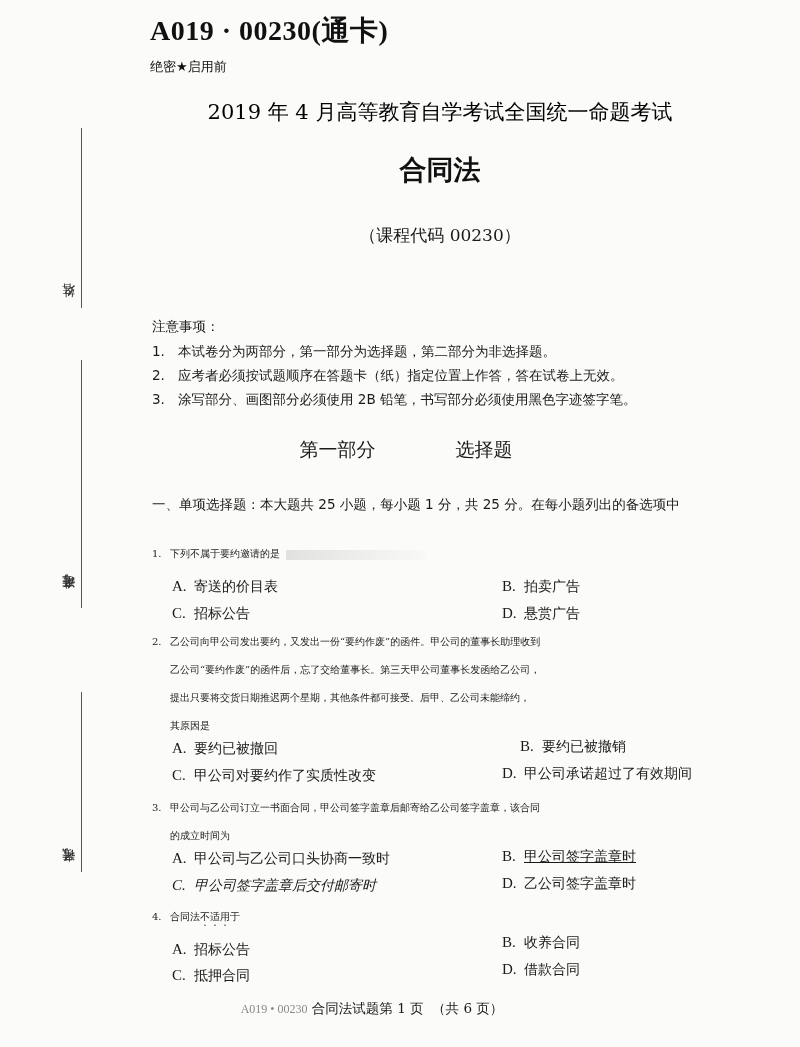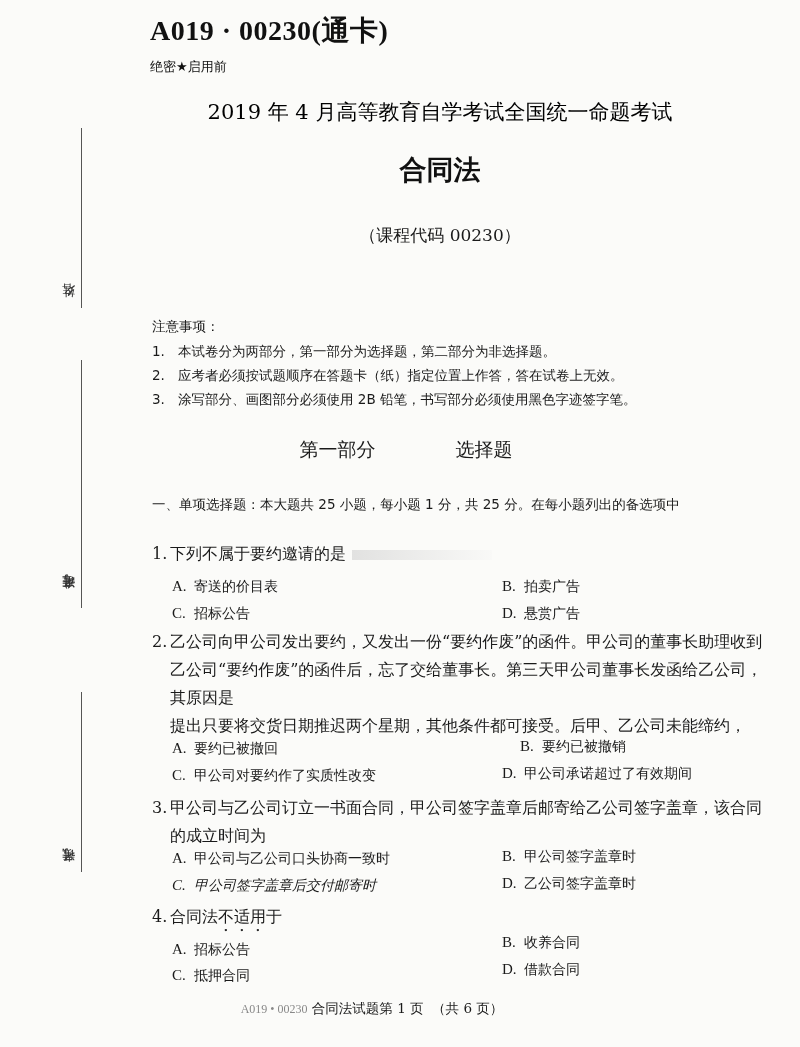--- a/index.html
+++ b/index.html
@@ -109,21 +109,21 @@
       left: 152px; top: 492px;
       font-family: "DejaVu Sans", sans-serif;
       font-size: 13.5px;
       line-height: 25px;
       width: 640px;
     }
     .section-intro .line2 { padding-left: 27px; display: block; }
 
     .q-stem {
       left: 152px;
-      font-size: 16px;
+      font-size: 10px;
       line-height: 28px;
       width: 640px;
       white-space: nowrap;
     }
     .q-stem .qn { display: inline-block; width: 18px; }
     .q-stem .cont { display: block; padding-left: 18px; }
     .smudge {
       display: inline-block;
       width: 140px; height: 10px;
       background: linear-gradient(90deg, rgba(200,200,200,0.5), rgba(240,240,240,0.2));
@@ -185,34 +185,34 @@
   <span class="qn">1.</span><span>下列不属于要约邀请的是</span><span class="smudge"></span>
 </div>
 <div class="abs opt" style="left:172px;top:578px;"><span class="letter">A.</span><span>寄送的价目表</span></div>
 <div class="abs opt" style="left:502px;top:578px;"><span class="letter">B.</span><span>拍卖广告</span></div>
 <div class="abs opt" style="left:172px;top:605px;"><span class="letter">C.</span><span>招标公告</span></div>
 <div class="abs opt" style="left:502px;top:605px;"><span class="letter">D.</span><span>悬赏广告</span></div>
 
 <div class="abs q-stem" style="top:628px;">
   <span class="qn">2.</span><span>乙公司向甲公司发出要约，又发出一份“要约作废”的函件。甲公司的董事长助理收到</span>
   <span class="cont">乙公司“要约作废”的函件后，忘了交给董事长。第三天甲公司董事长发函给乙公司，</span>
+  <span class="cont">提出只要将交货日期推迟两个星期，其他条件都可接受。后甲、乙公司未能缔约，</span>
   <span class="cont">其原因是</span>
-  <span class="cont">提出只要将交货日期推迟两个星期，其他条件都可接受。后甲、乙公司未能缔约，</span>
 </div>
 <div class="abs opt" style="left:172px;top:740px;"><span class="letter">A.</span><span>要约已被撤回</span></div>
 <div class="abs opt" style="left:502px;top:738px;margin-left:18px;"><span class="letter">B.</span><span>要约已被撤销</span></div>
 <div class="abs opt" style="left:172px;top:767px;"><span class="letter">C.</span><span>甲公司对要约作了实质性改变</span></div>
 <div class="abs opt" style="left:502px;top:765px;"><span class="letter">D.</span><span>甲公司承诺超过了有效期间</span></div>
 
 <div class="abs q-stem" style="top:794px;">
   <span class="qn">3.</span><span>甲公司与乙公司订立一书面合同，甲公司签字盖章后邮寄给乙公司签字盖章，该合同</span>
   <span class="cont">的成立时间为</span>
 </div>
 <div class="abs opt" style="left:172px;top:850px;"><span class="letter">A.</span><span>甲公司与乙公司口头协商一致时</span></div>
-<div class="abs opt" style="left:502px;top:848px;"><span class="letter">B.</span><span>甲公司签字盖章时</span></div>
+<div class="abs opt" style="left:502px;top:848px;text-decoration:underline;"><span class="letter">B.</span><span>甲公司签字盖章时</span></div>
 <div class="abs opt" style="left:172px;top:877px;font-style:italic;"><span class="letter">C.</span><span>甲公司签字盖章后交付邮寄时</span></div>
 <div class="abs opt" style="left:502px;top:875px;"><span class="letter">D.</span><span>乙公司签字盖章时</span></div>
 
 <div class="abs q-stem" style="top:903px;">
   <span class="qn">4.</span><span>合同法</span><span class="dotted">不适用</span><span>于</span>
 </div>
 <div class="abs opt" style="left:172px;top:941px;"><span class="letter">A.</span><span>招标公告</span></div>
 <div class="abs opt" style="left:502px;top:934px;"><span class="letter">B.</span><span>收养合同</span></div>
 <div class="abs opt" style="left:172px;top:967px;"><span class="letter">C.</span><span>抵押合同</span></div>
 <div class="abs opt" style="left:502px;top:961px;"><span class="letter">D.</span><span>借款合同</span></div>

